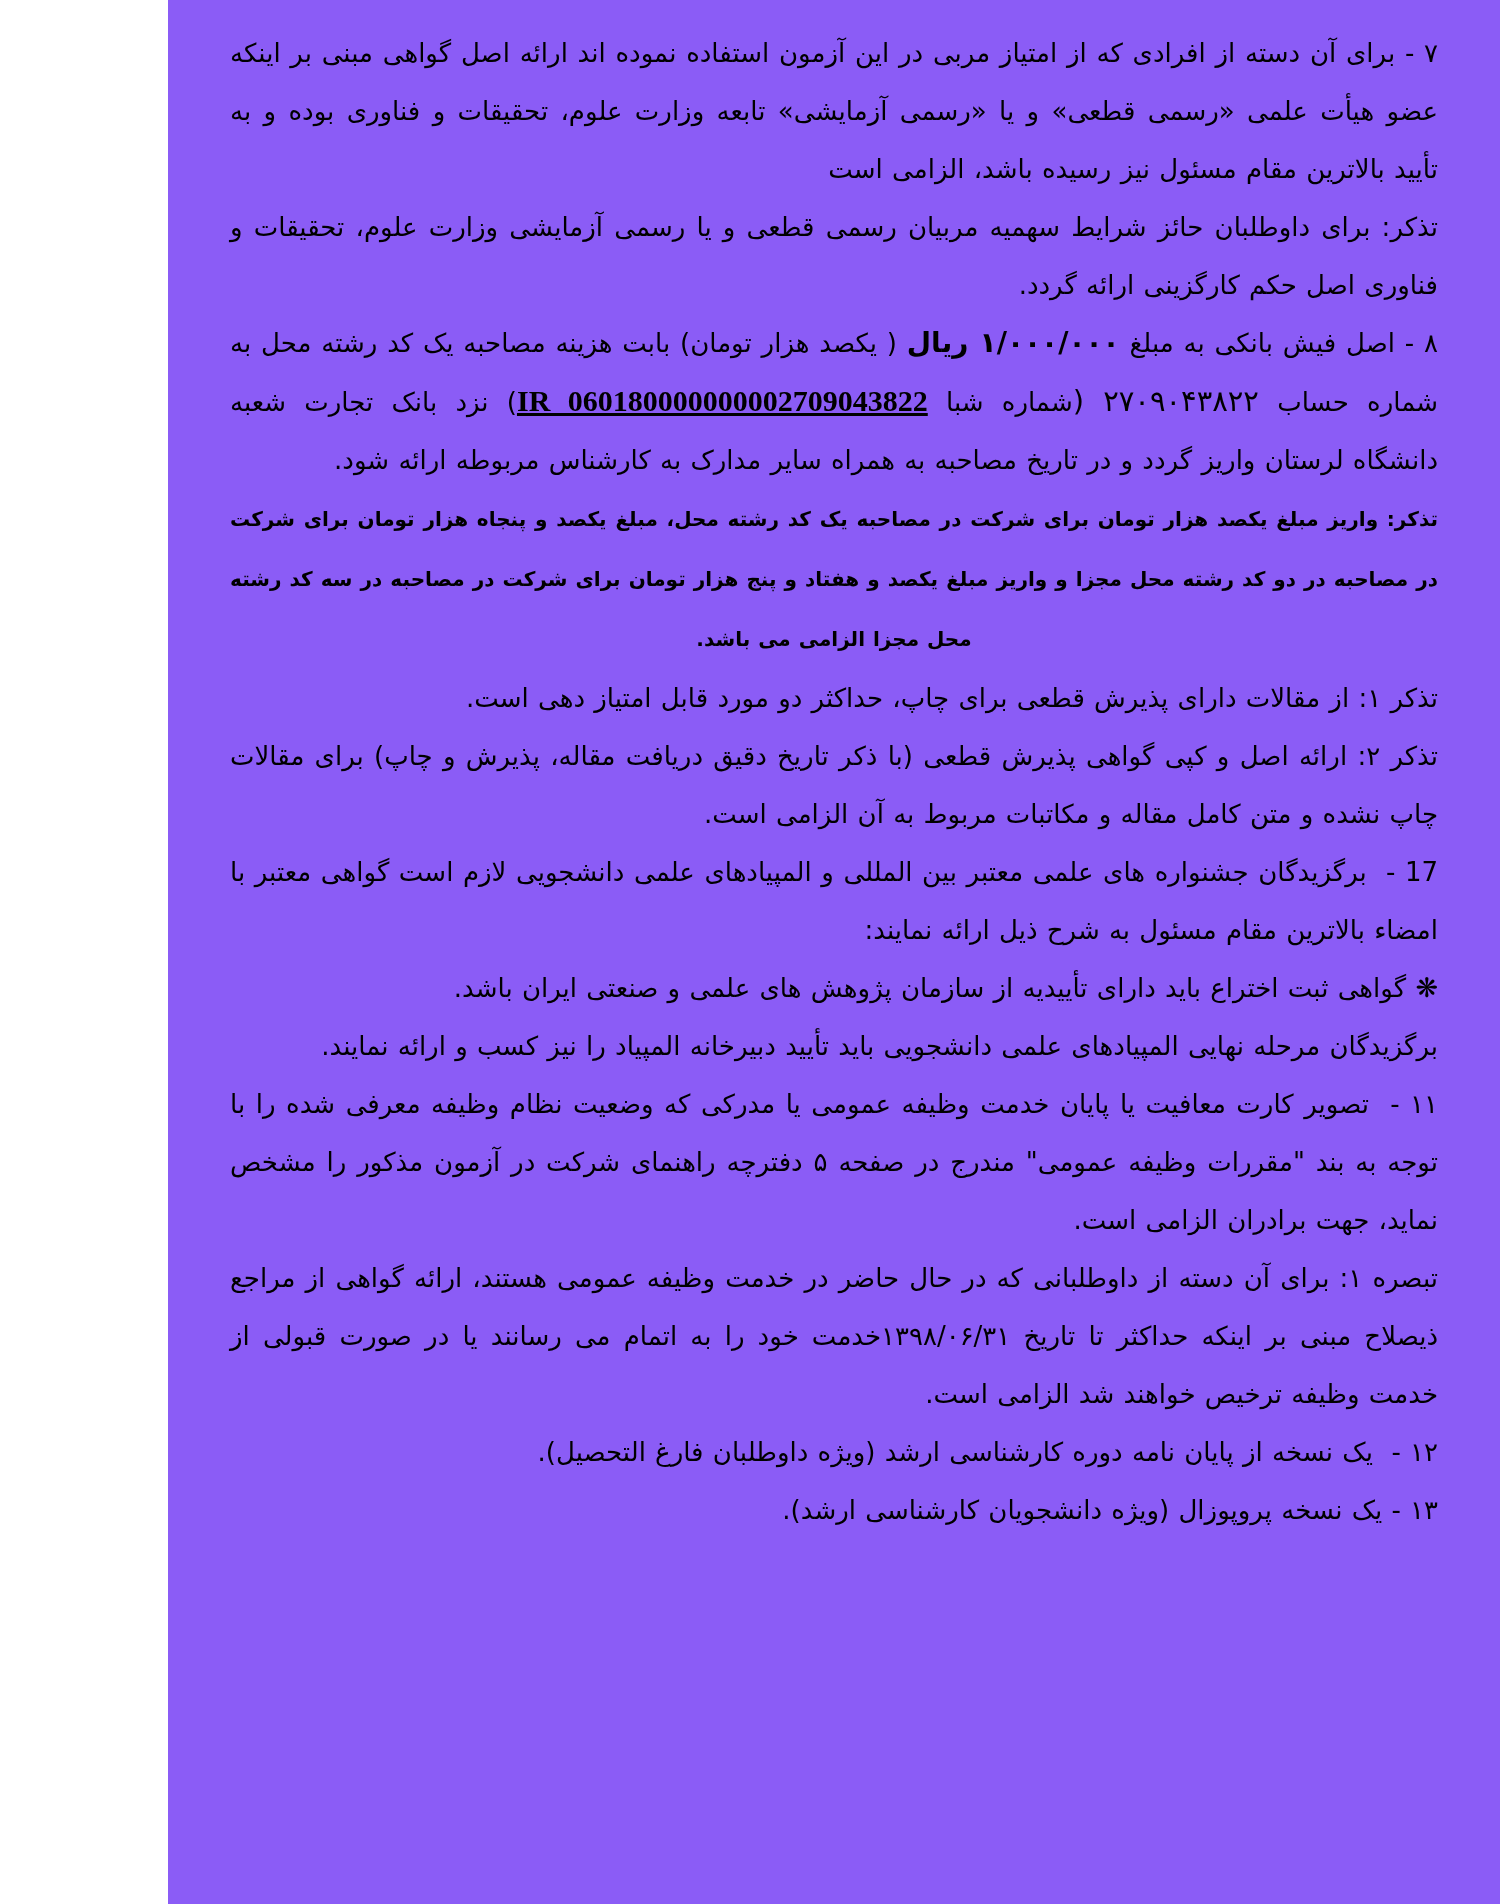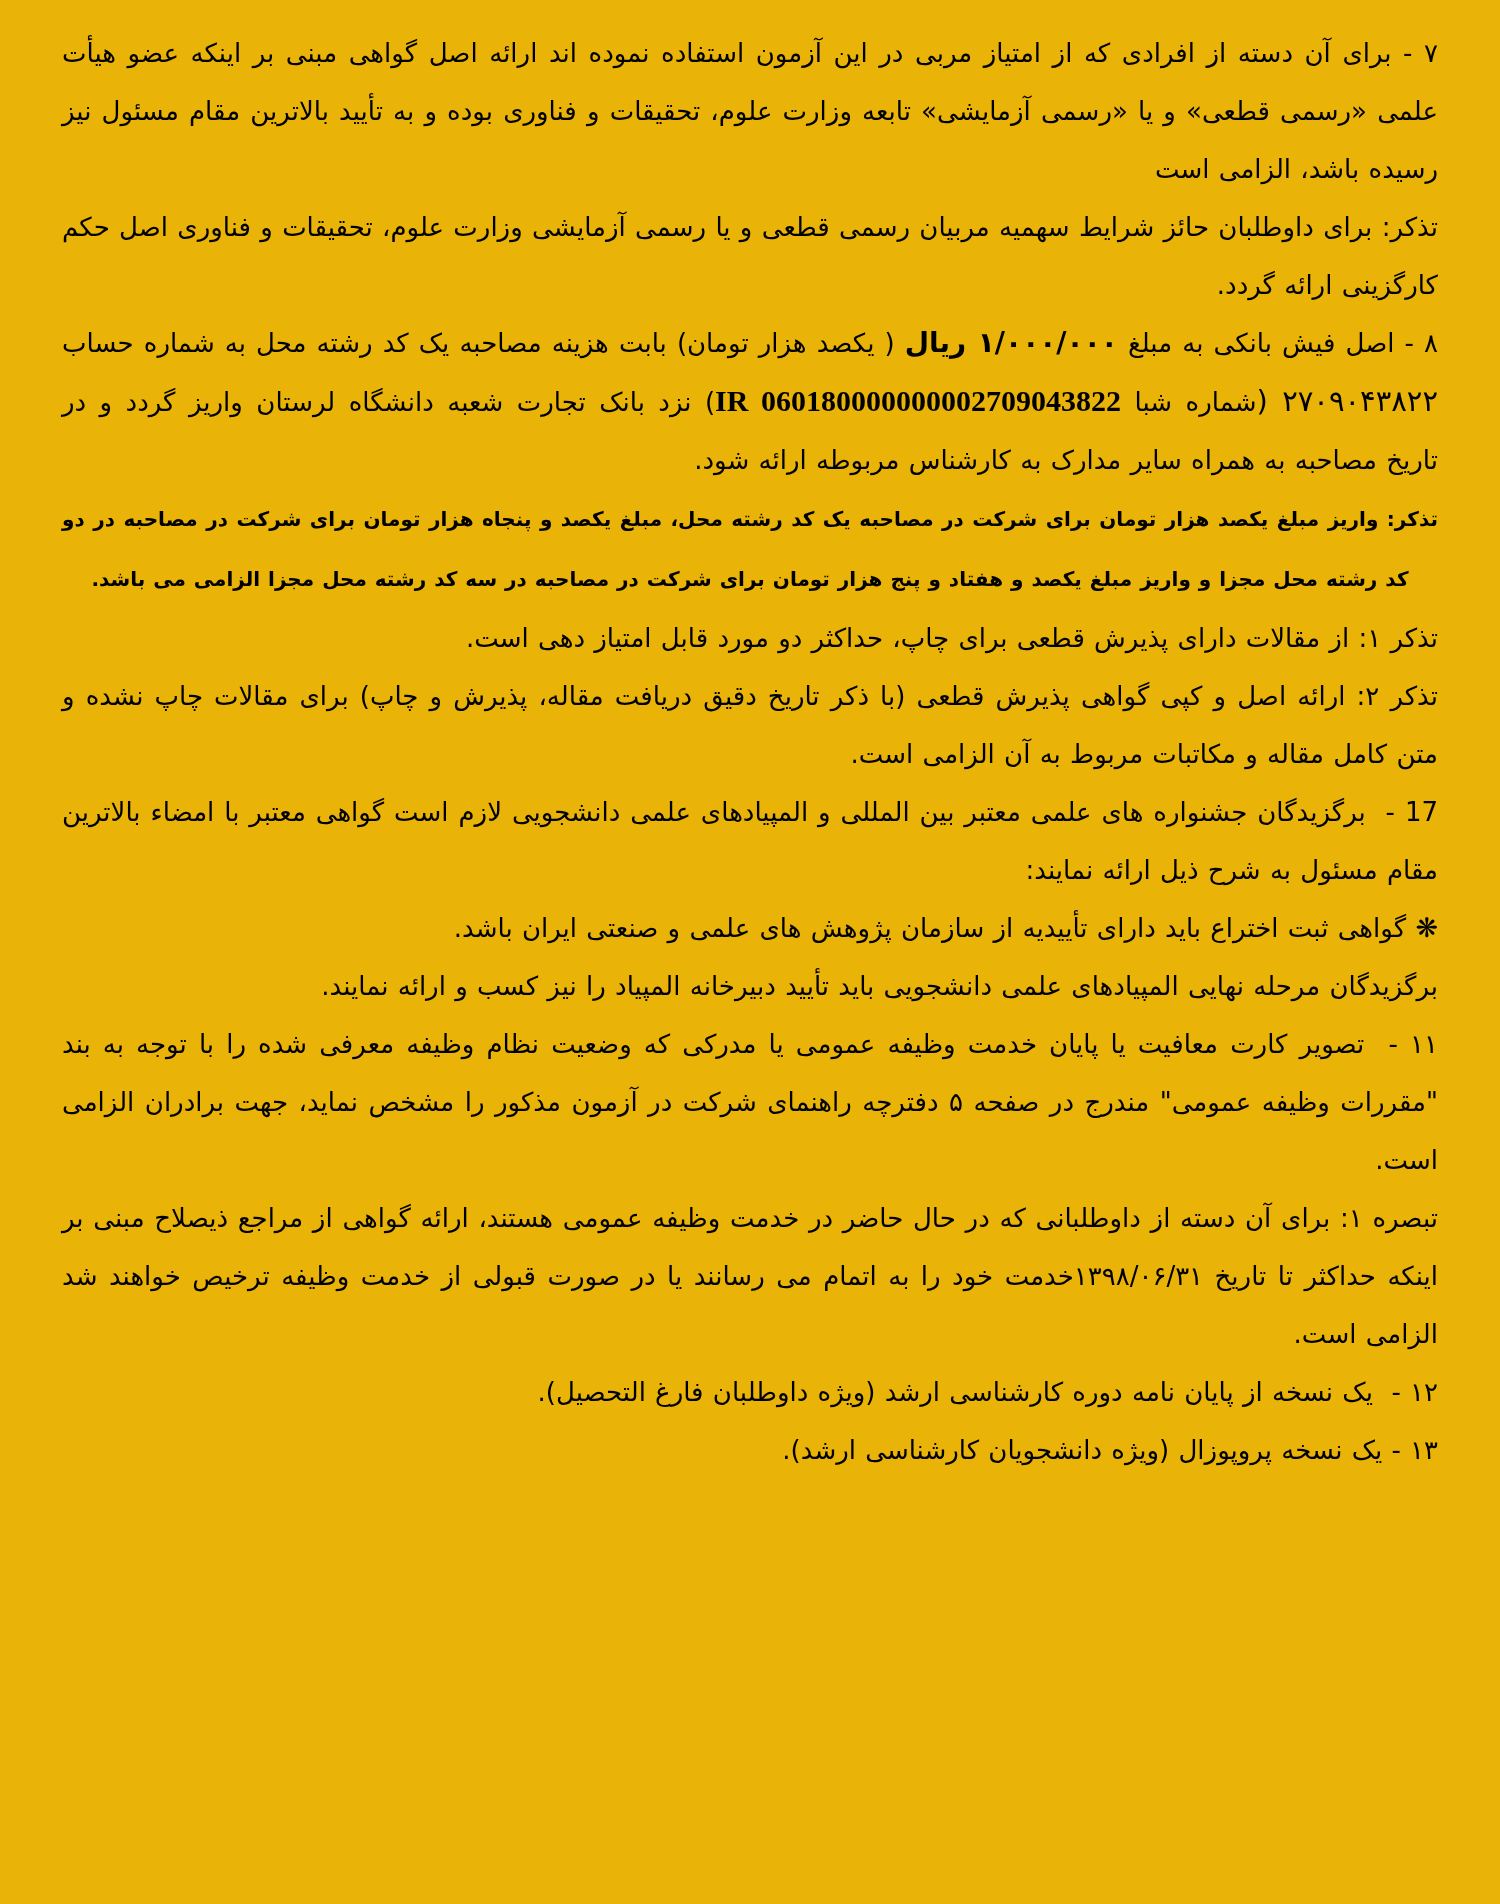--- a/index.html
+++ b/index.html
@@ -1,21 +1,21 @@
 <!DOCTYPE html>
 <html lang="fa" dir="rtl"><head>
 <meta charset="utf-8">
 <style>
   html, body { margin: 0; padding: 0; background: #ffffff; }
   .page {
     position: relative;
-    width: 1500px;
+    width: 1332px;
     height: 1904px;
     box-sizing: border-box;
-    background: #eab308;
+    background: #8b5cf6;
     padding: 24px 62px 0 62px;
     direction: rtl;
     overflow: hidden;
   }
   .doc-body { width: 100%; }
   .para {
     margin: 0;
     color: #000000;
     font-family: "DejaVu Sans", sans-serif;
     font-size: 26px;
@@ -31,20 +31,21 @@
     line-height: 60px;
     text-align-last: center;
   }
   .seg { white-space: pre-wrap; }
   .seg.rial { font-weight: 700; font-size: 28px; }
   .seg.acct { font-weight: 400; font-size: 29px; letter-spacing: 1px; }
   .seg.iban {
     font-weight: 700;
     font-family: "Liberation Serif", "DejaVu Serif", serif;
     font-size: 30px;
+    text-decoration: underline;
   }
   .seg.star { font-weight: 700; font-size: 27px; }
 </style>
 </head>
 <body>
 
 <main class="page">
   <div class="doc-body">
       <p class="para"><span class="seg">۷ - برای آن دسته از افرادی که از امتیاز مربی در این آزمون استفاده نموده اند ارائه اصل گواهی مبنی بر اینکه عضو هیأت علمی «رسمی قطعی» و یا «رسمی آزمایشی» تابعه وزارت علوم، تحقیقات و فناوری بوده و به تأیید بالاترین مقام مسئول نیز رسیده باشد، الزامی است</span></p>
       <p class="para"><span class="seg">تذکر: برای داوطلبان حائز شرایط سهمیه مربیان رسمی قطعی و یا رسمی آزمایشی وزارت علوم، تحقیقات و فناوری اصل حکم کارگزینی ارائه گردد.</span></p>

